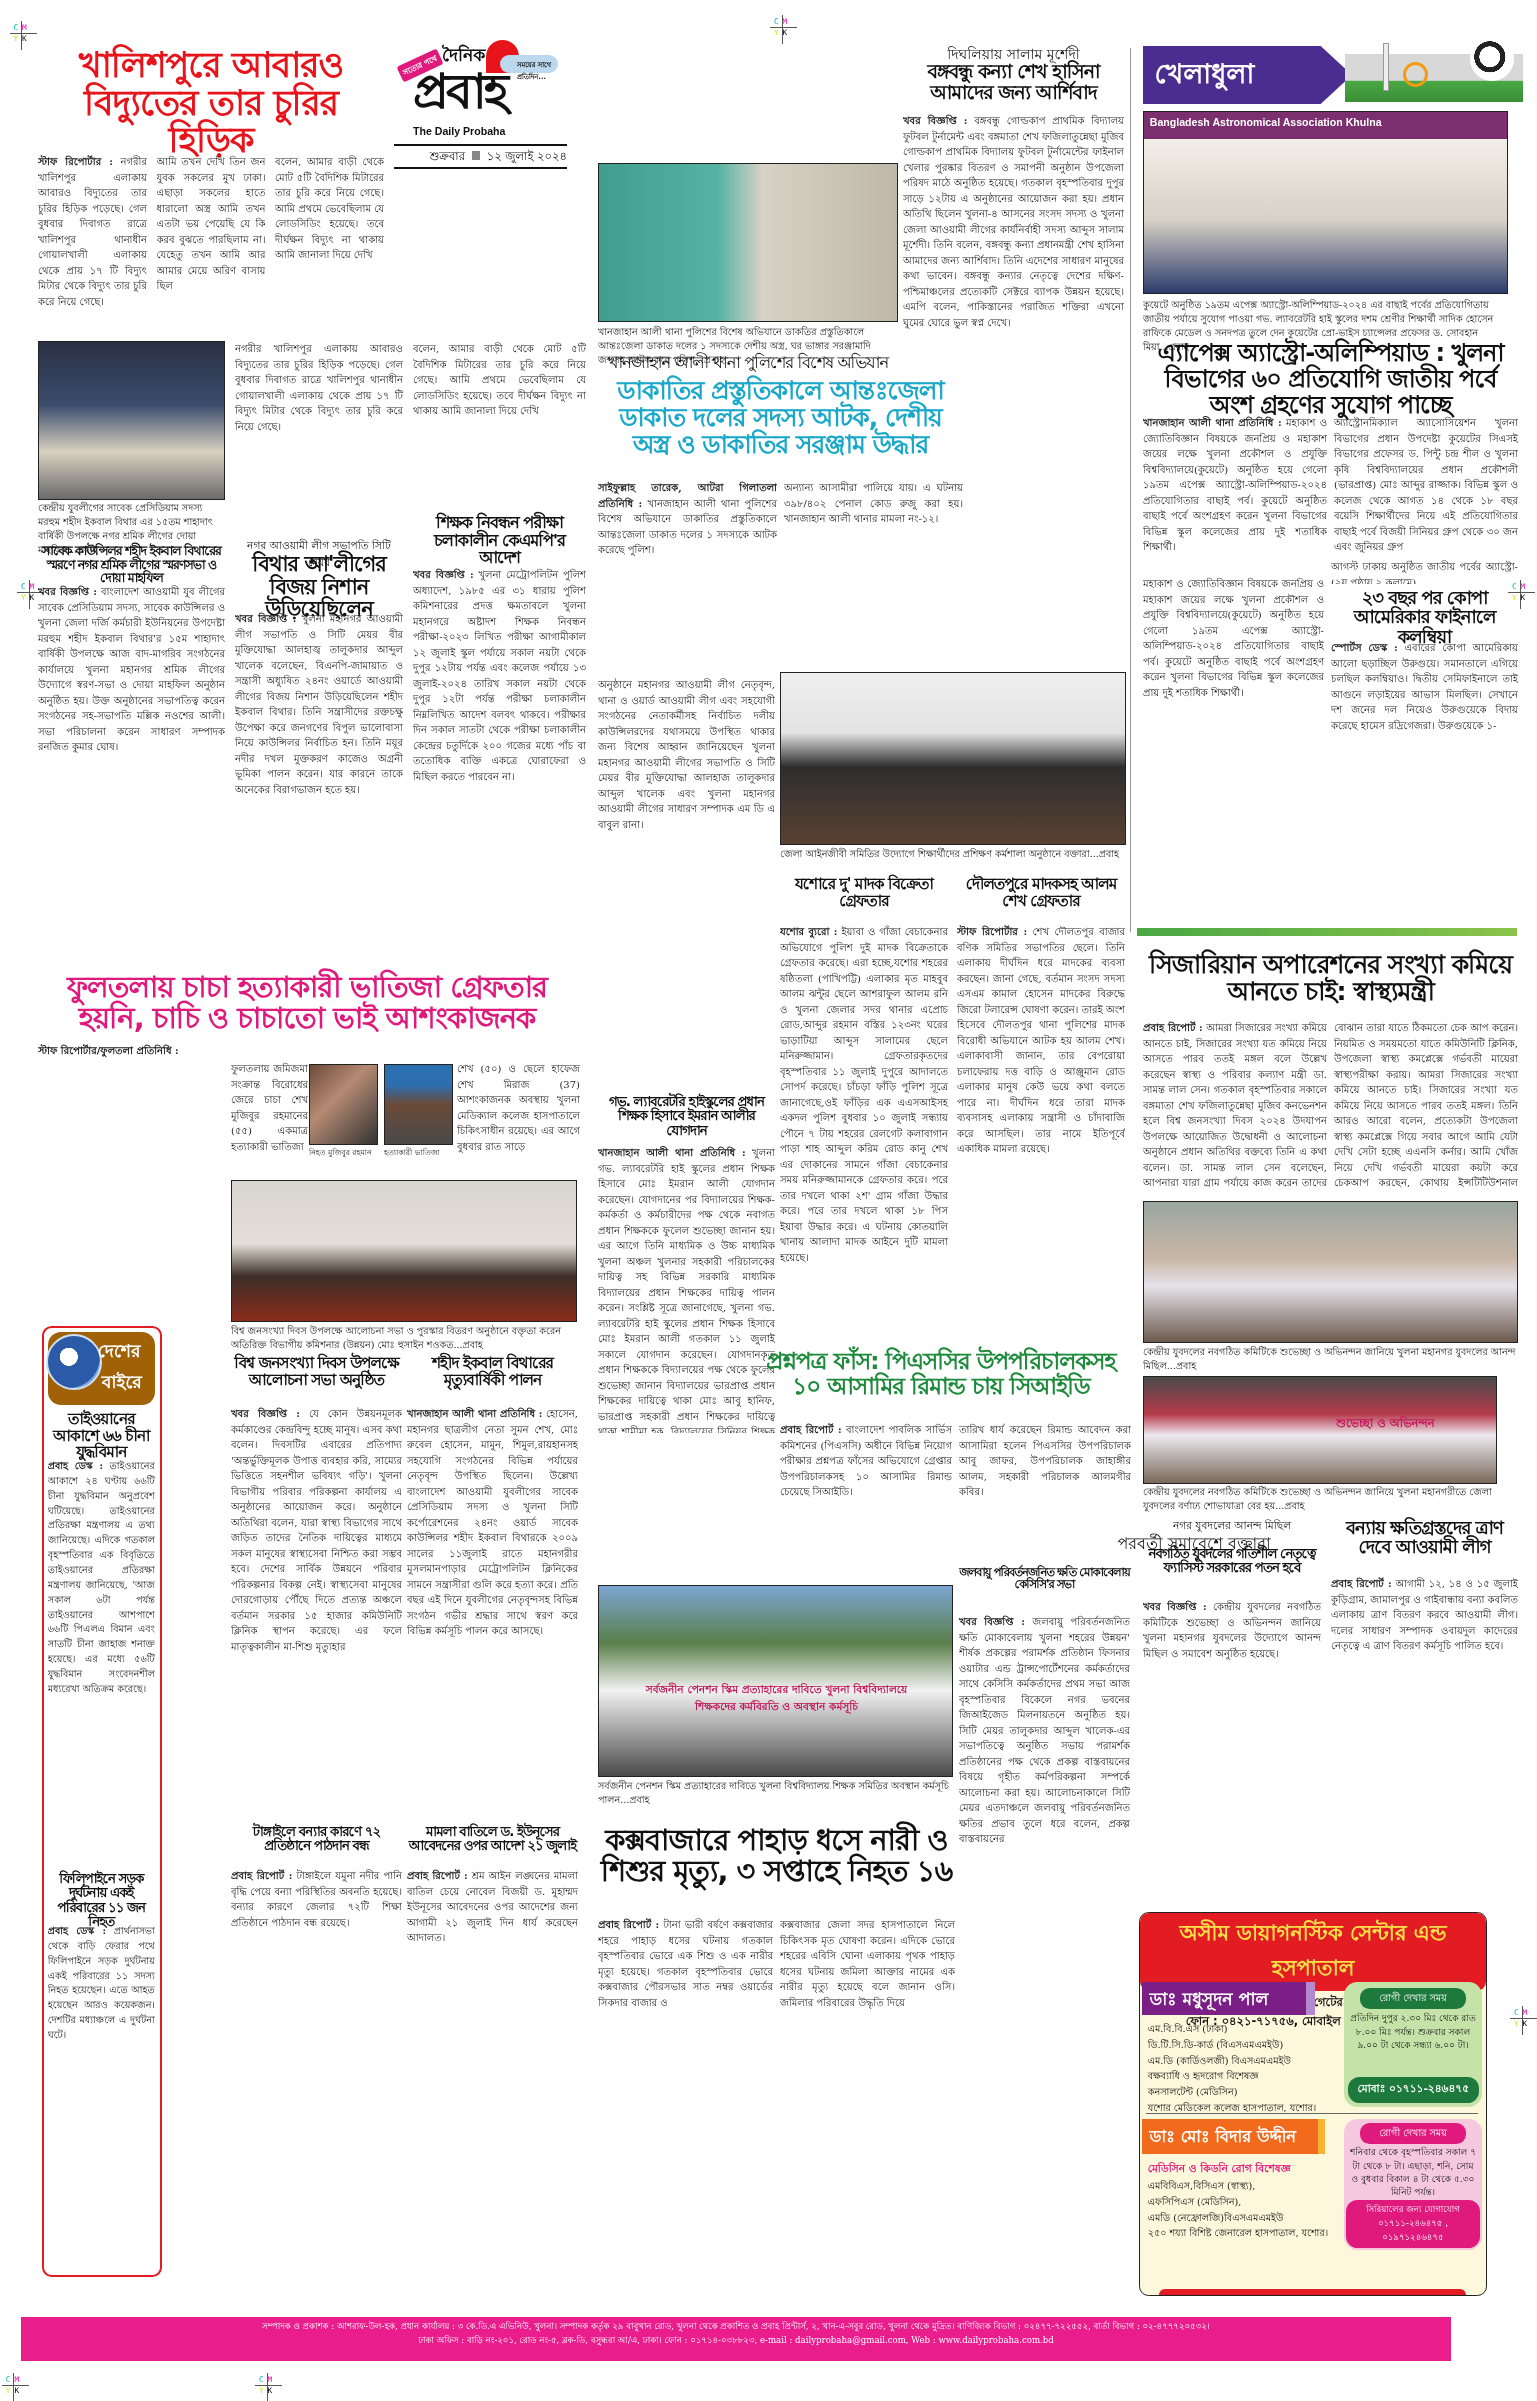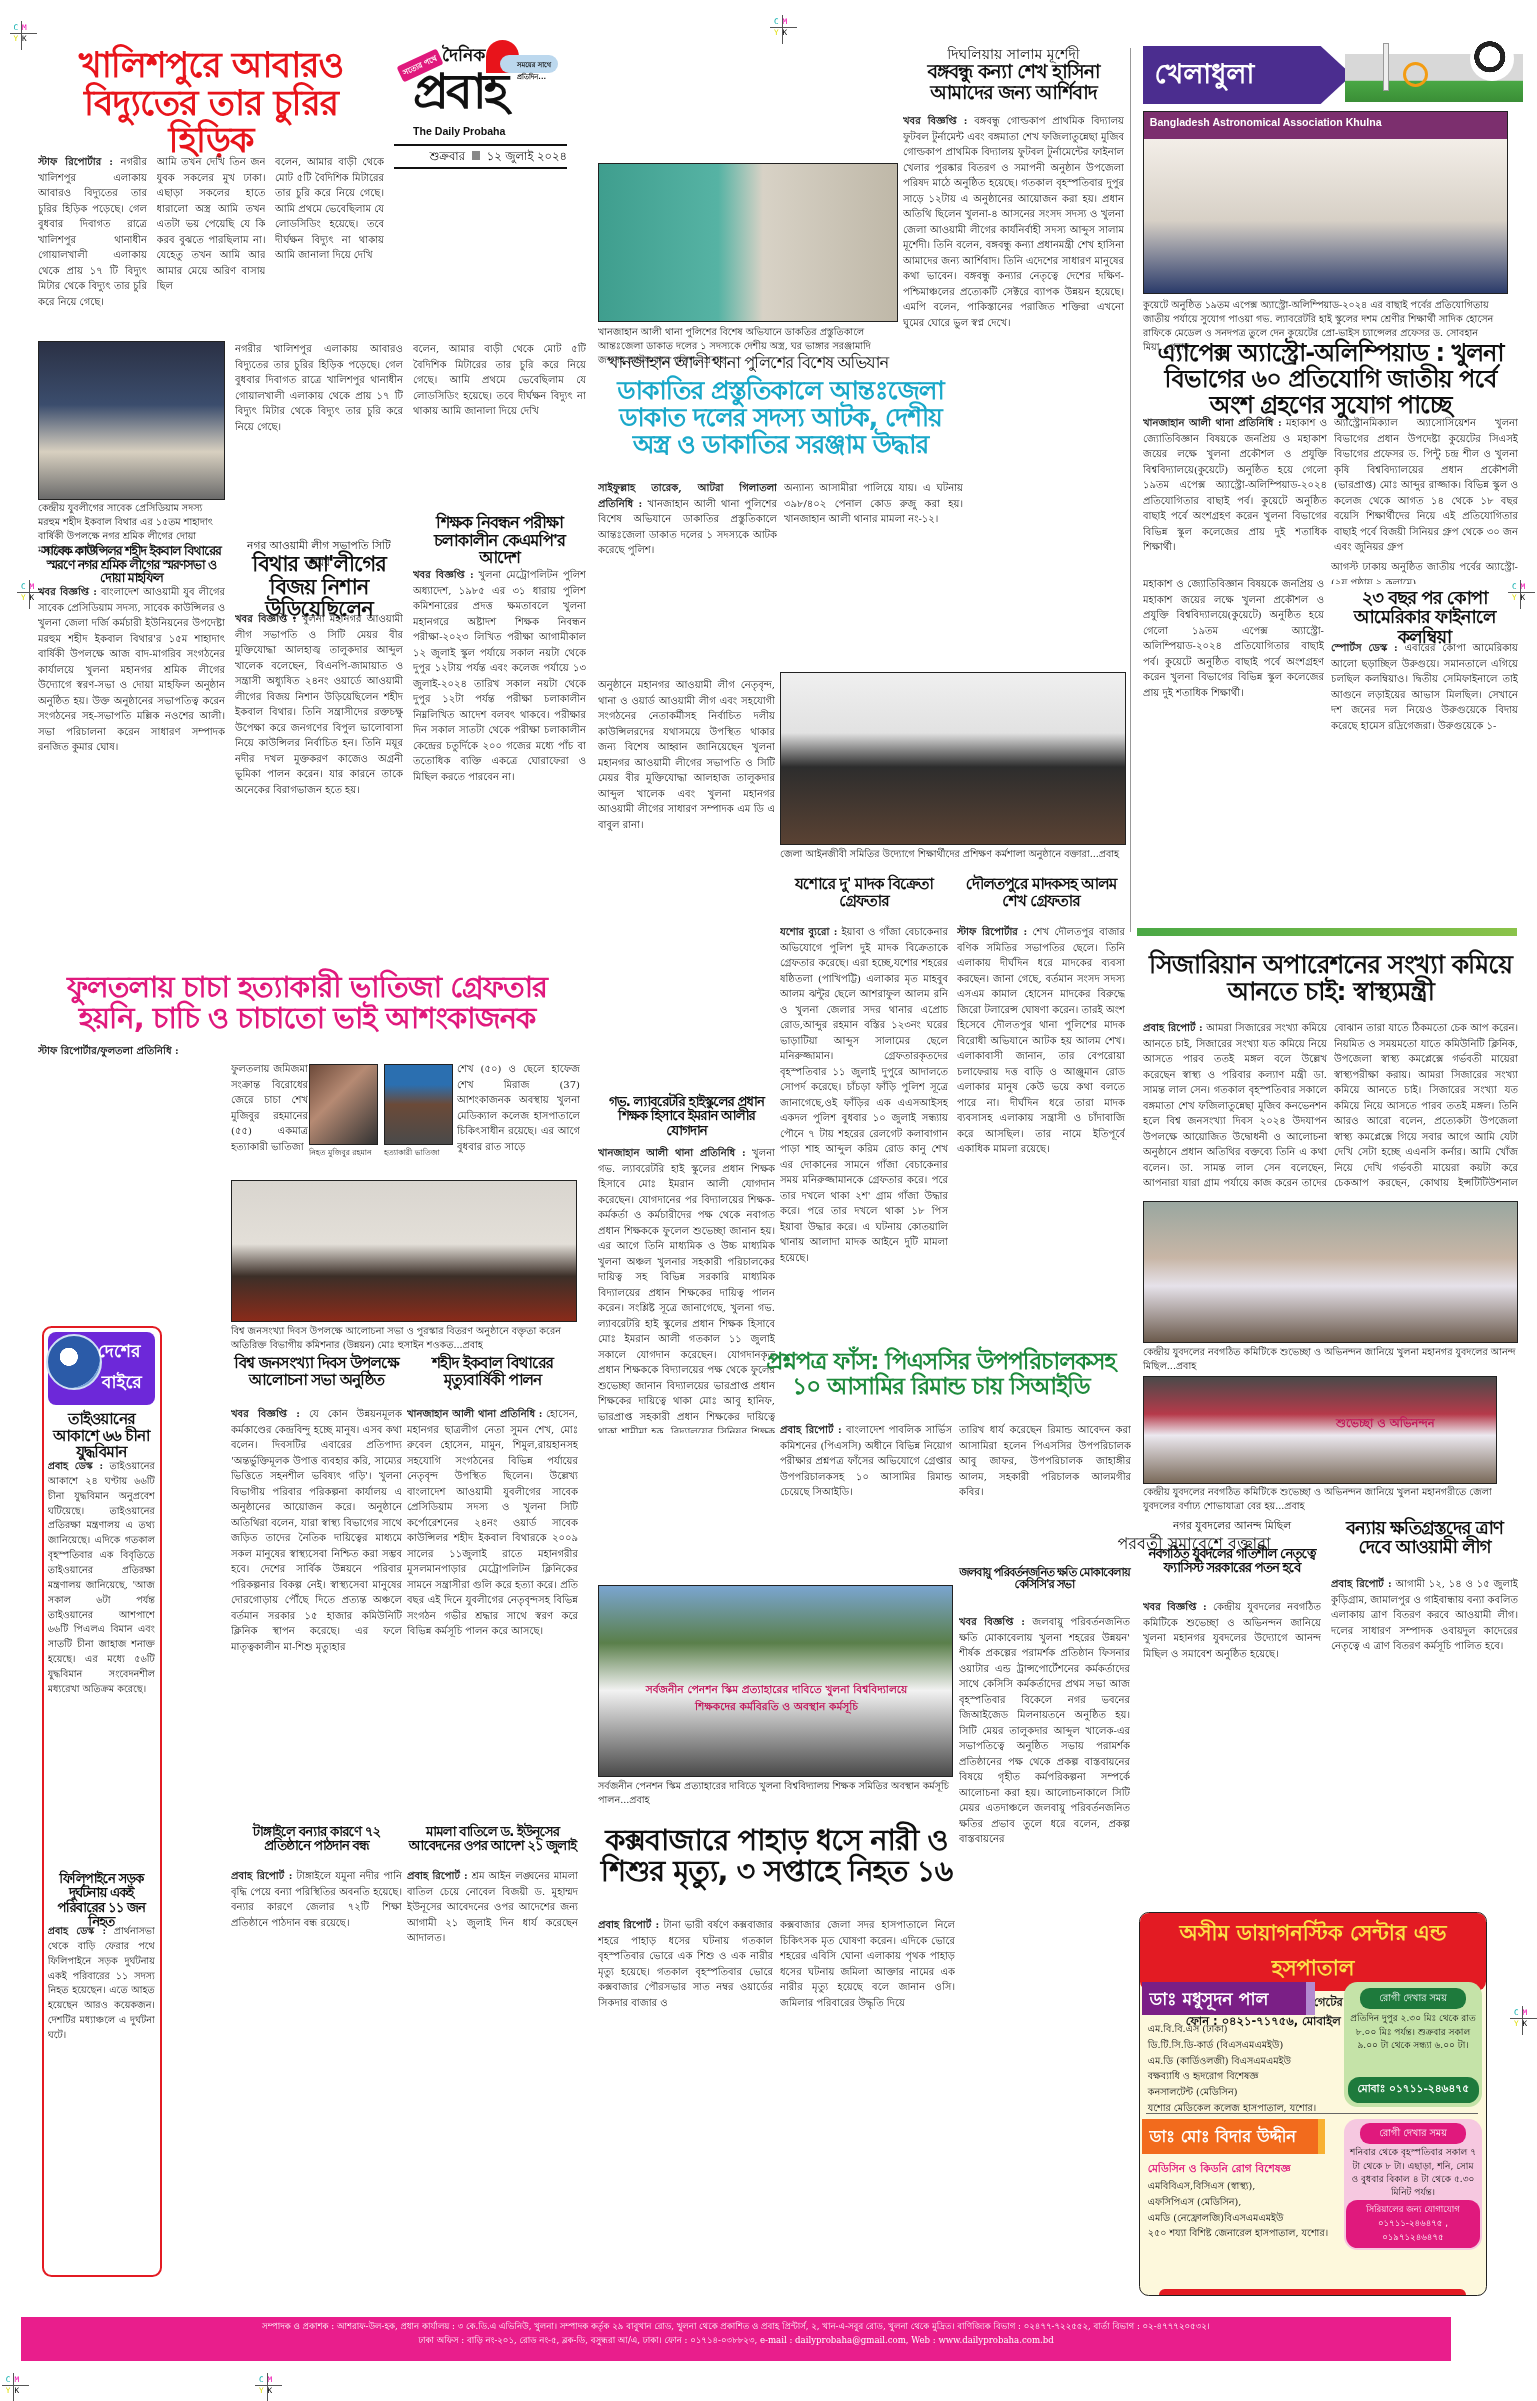--- a/index.html
+++ b/index.html
@@ -167,21 +167,21 @@
 <div class="abs photo" style="left:309px;top:1064px;width:69px;height:81px;background:linear-gradient(135deg,#6d4a3a,#b68a73 40%,#333)"></div>
 <div class="abs caption" style="left:309px;top:1147px;width:69px;height:13.4px;font-size:7.7px">নিহত মুজিবুর রহমান</div>
 <div class="abs photo" style="left:384px;top:1064px;width:69px;height:81px;background:linear-gradient(180deg,#2b6fb0 0%,#2b6fb0 25%,#6b4a38 50%,#4a4a4a 100%)"></div>
 <div class="abs caption" style="left:384px;top:1147px;width:69px;height:13.4px;font-size:7.7px">হত্যাকারী ভাতিজা</div>
 <div class="abs col-text" style="left:457px;top:1061px;width:123px;height:115px">শেখ (৫০) ও ছেলে হাফেজ শেখ মিরাজ (37) আশংকাজনক অবস্থায় খুলনা মেডিক্যাল কলেজ হাসপাতালে চিকিৎসাধীন রয়েছে। এর আগে বুধবার রাত সাড়ে</div>
 
 <div class="abs photo" style="left:231px;top:1180px;width:346px;height:142px;background:linear-gradient(180deg,#d9d5cf 0%,#e3dfd8 45%,#3c2f28 68%,#8a2b1a 100%)"></div>
 <div class="abs caption" style="left:231px;top:1324px;width:346px;height:27px">বিশ্ব জনসংখ্যা দিবস উপলক্ষে আলোচনা সভা ও পুরস্কার বিতরণ অনুষ্ঠানে বক্তৃতা করেন অতিরিক্ত বিভাগীয় কমিশনার (উন্নয়ন) মোঃ হুসাইন শওকত...প্রবাহ</div>
 
 <div class="abs" style="left:42px;top:1326px;width:120px;height:951px;border:2.9px solid #e31b23;border-radius:9.6px">
-  <div class="abs" style="left:3.8px;top:3.8px;width:107px;height:73px;background:#6d28d9;border-radius:8px">
+  <div class="abs" style="left:3.8px;top:3.8px;width:107px;height:73px;background:#a16207;border-radius:13px">
     <div class="abs" style="left:-1.9px;top:1.9px;width:56px;height:56px;border-radius:50%;background:radial-gradient(circle at 40% 40%,#fff 0 20%,#2b5ba8 21% 70%,#7aa4d8 71%);border:2.9px solid #cfe0f4"></div>
     <div class="abs" style="left:50px;top:5.8px;color:#fff;font:bold 17.3px 'DejaVu Sans',sans-serif">দেশের</div>
     <div class="abs" style="left:54px;top:37px;color:#fff;font:bold 17.3px 'DejaVu Sans',sans-serif">বাইরে</div>
   </div>
   <div class="abs headline" style="left:3.8px;top:83px;width:107px;height:44px;font-size:15.4px">তাইওয়ানের আকাশে ৬৬ চীনা যুদ্ধবিমান</div>
   <div class="abs col-text" style="left:3.8px;top:131px;width:107px;height:403px;font-size:9.6px"><b>প্রবাহ ডেস্ক :</b> <span>তাইওয়ানের আকাশে ২৪ ঘণ্টায় ৬৬টি চীনা যুদ্ধবিমান অনুপ্রবেশ ঘটিয়েছে। তাইওয়ানের প্রতিরক্ষা মন্ত্রণালয় এ তথ্য জানিয়েছে। এদিকে গতকাল বৃহস্পতিবার এক বিবৃতিতে তাইওয়ানের প্রতিরক্ষা মন্ত্রণালয় জানিয়েছে, 'আজ সকাল ৬টা পর্যন্ত তাইওয়ানের আশপাশে ৬৬টি পিএলএ বিমান এবং সাতটি চীনা জাহাজ শনাক্ত হয়েছে। এর মধ্যে ৫৬টি যুদ্ধবিমান সংবেদনশীল মধ্যরেখা অতিক্রম করেছে।</span></div>
   <div class="abs headline" style="left:3.8px;top:544px;width:107px;height:48px;font-size:13.4px">ফিলিপাইনে সড়ক দুর্ঘটনায় একই পরিবারের ১১ জন নিহত</div>
   <div class="abs col-text" style="left:3.8px;top:596px;width:107px;height:346px;font-size:9.6px"><b>প্রবাহ ডেস্ক :</b> <span>প্রার্থনাসভা থেকে বাড়ি ফেরার পথে ফিলিপাইনে সড়ক দুর্ঘটনায় একই পরিবারের ১১ সদস্য নিহত হয়েছেন। এতে আহত হয়েছেন আরও কয়েকজন। দেশটির মধ্যাঞ্চলে এ দুর্ঘটনা ঘটে।</span></div>
 </div>
 

